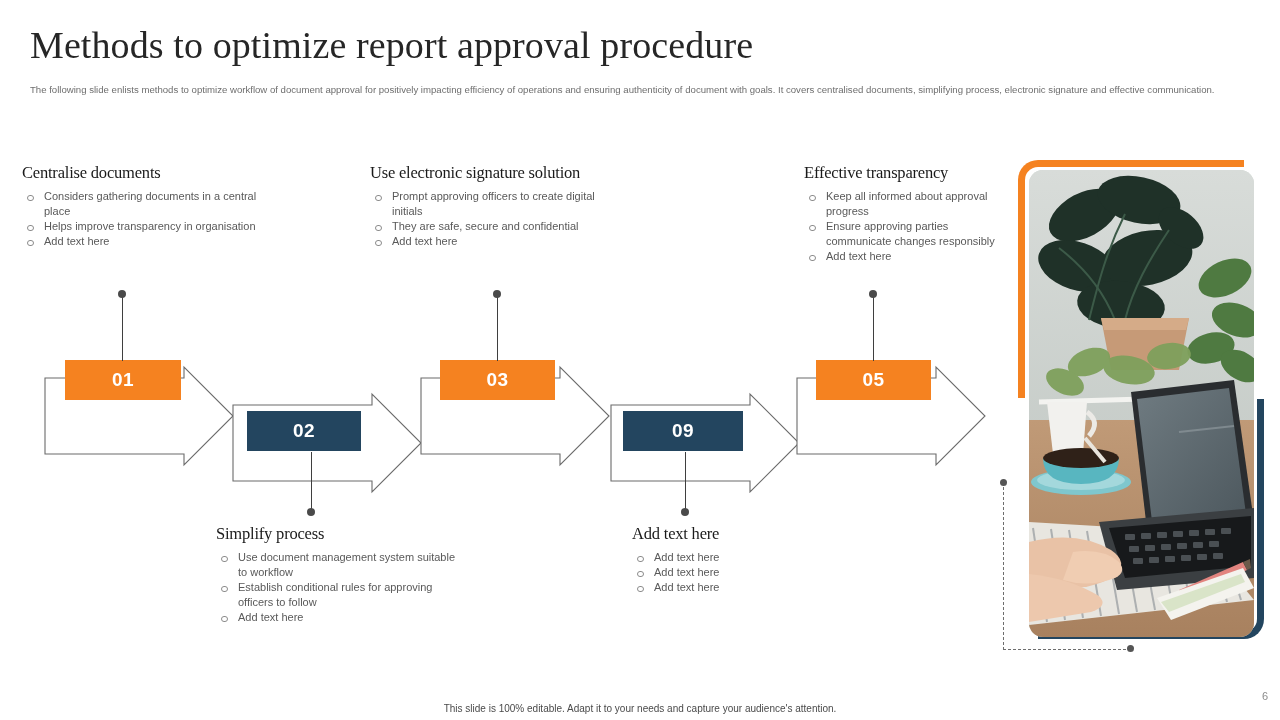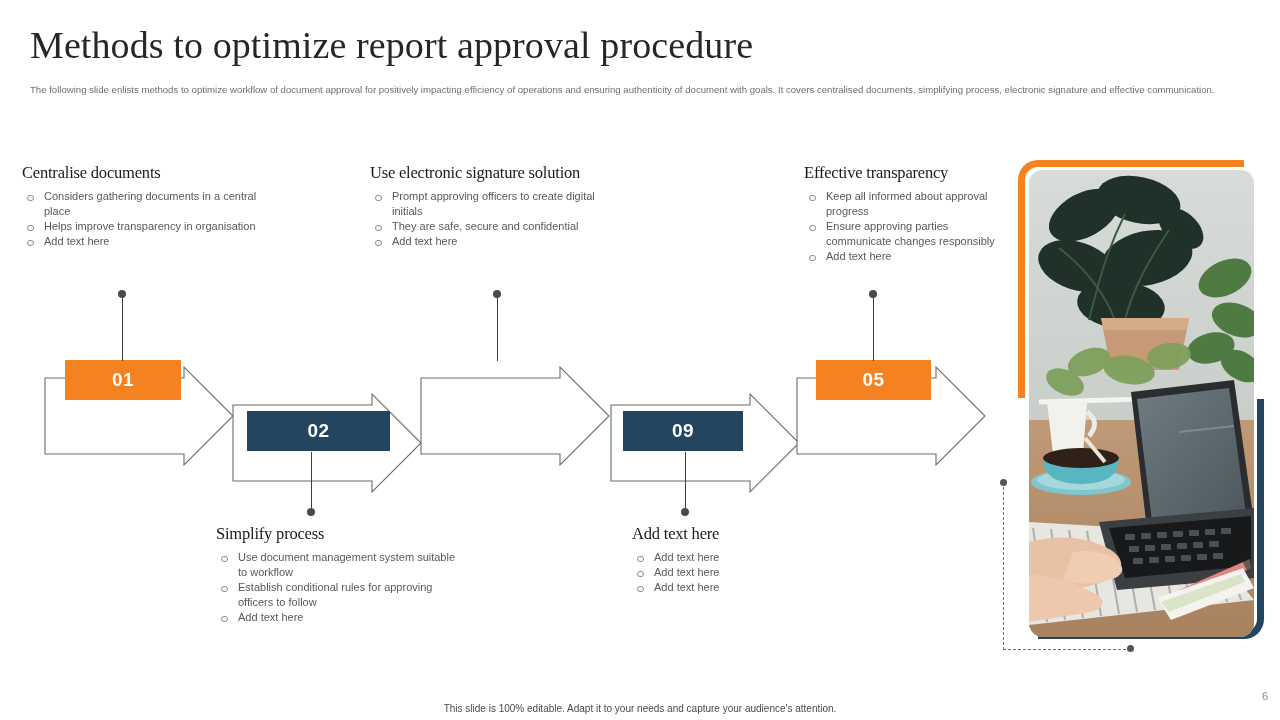--- a/index.html
+++ b/index.html
@@ -177,28 +177,31 @@
   </div>
   <div class="numbox orange" style="left:65px;top:360px;width:116px;height:40px;">
     <span>01</span>
   </div>
 
   <div class="arrow-wrap" style="left:232px;top:393px;">
     <svg width="190" height="100" viewBox="0 0 190 100">
       <path d="M1,12 L140,12 L140,1 L189,50 L140,99 L140,88 L1,88 Z" fill="#ffffff" stroke="#6b6b6b" stroke-width="1.1"></path>
     </svg>
   </div>
-  <div class="numbox navy" style="left:247px;top:411px;width:143px;height:40px;">
+  <div class="numbox navy" style="left:247px;top:411px;width:114px;height:40px;">
     <span>02</span>
   </div>
 
   <div class="arrow-wrap" style="left:420px;top:366px;">
     <svg width="190" height="100" viewBox="0 0 190 100">
       <path d="M1,12 L140,12 L140,1 L189,50 L140,99 L140,88 L1,88 Z" fill="#ffffff" stroke="#6b6b6b" stroke-width="1.1"></path>
     </svg>
+  </div>
+  <div class="numbox orange" style="left:440px;top:360px;width:115px;height:40px;">
+    <span>03</span>
   </div>
 
   <div class="arrow-wrap" style="left:610px;top:393px;">
     <svg width="190" height="100" viewBox="0 0 190 100">
       <path d="M1,12 L140,12 L140,1 L189,50 L140,99 L140,88 L1,88 Z" fill="#ffffff" stroke="#6b6b6b" stroke-width="1.1"></path>
     </svg>
   </div>
   <div class="numbox navy" style="left:623px;top:411px;width:120px;height:40px;">
     <span>09</span>
   </div>

